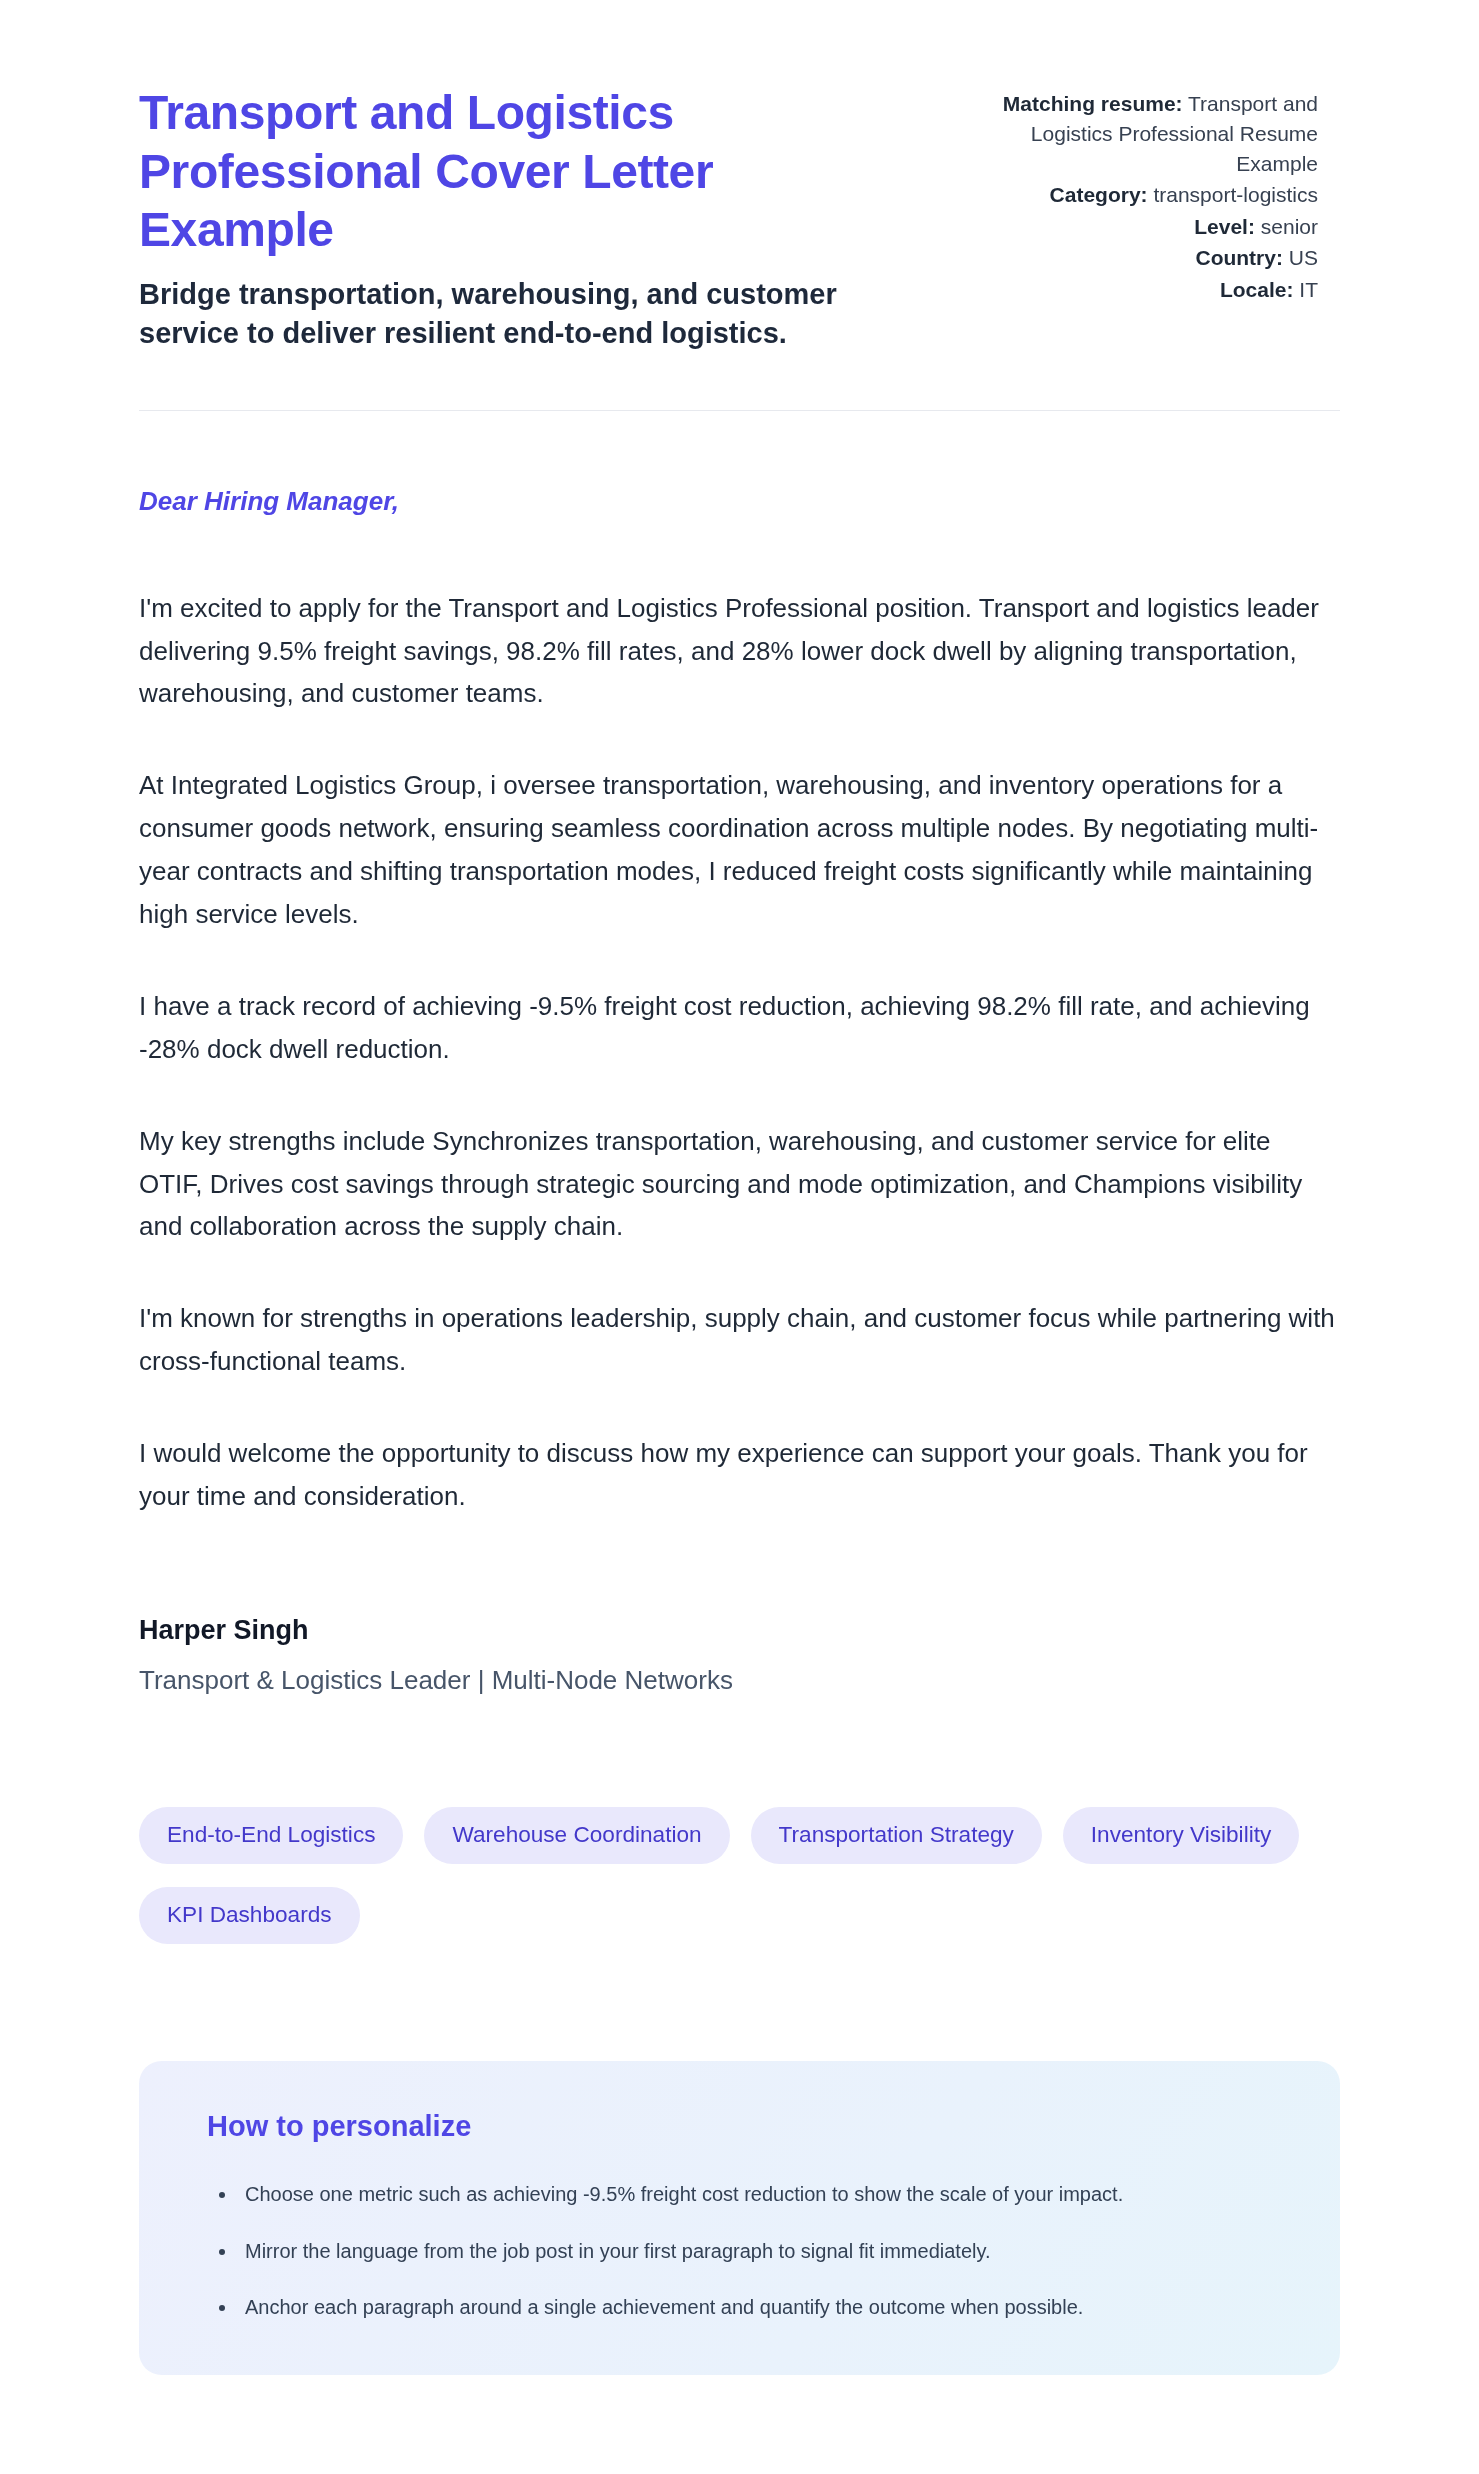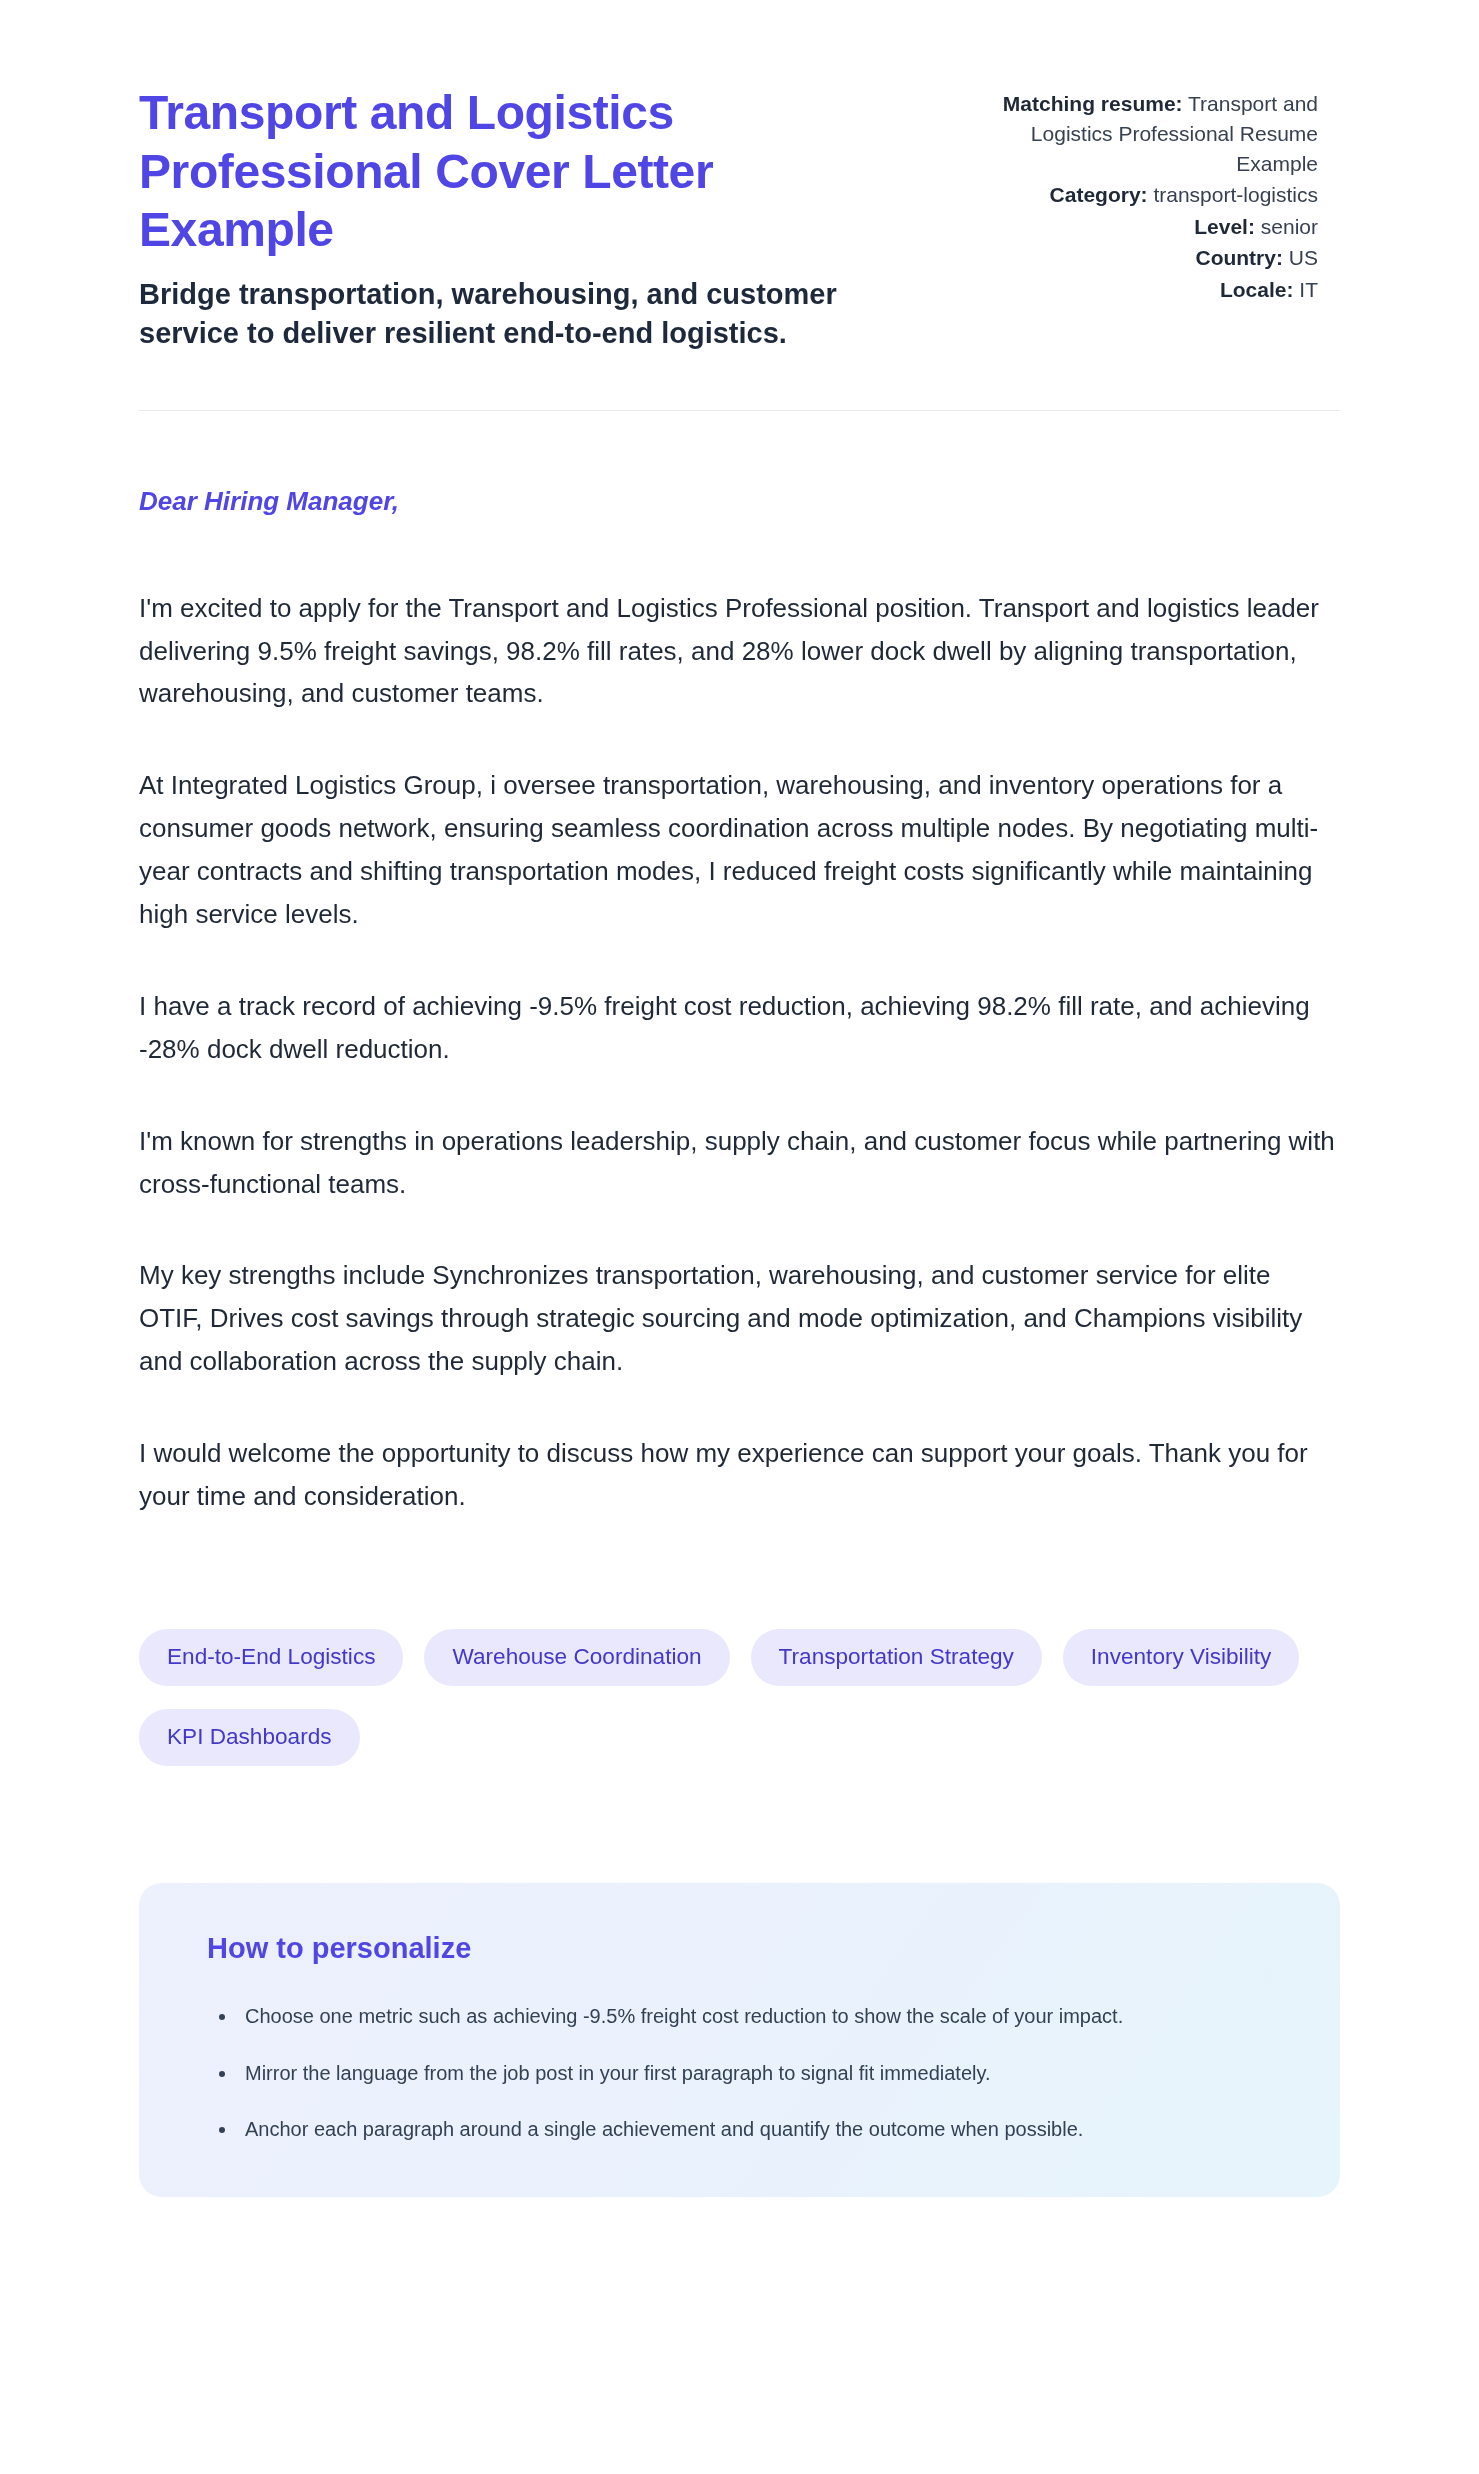--- a/index.html
+++ b/index.html
@@ -168,25 +168,29 @@
   </div>
 
   <hr class="divider">
 
   <div class="salutation">Dear Hiring Manager,</div>
 
   <div class="letter-body">
     <p class="para">I'm excited to apply for the Transport and Logistics Professional position. Transport and logistics leader delivering 9.5% freight savings, 98.2% fill rates, and 28% lower dock dwell by aligning transportation, warehousing, and customer teams.</p>
     <p class="para">At Integrated Logistics Group, i oversee transportation, warehousing, and inventory operations for a consumer goods network, ensuring seamless coordination across multiple nodes. By negotiating multi-year contracts and shifting transportation modes, I reduced freight costs significantly while maintaining high service levels.</p>
     <p class="para">I have a track record of achieving -9.5% freight cost reduction, achieving 98.2% fill rate, and achieving -28% dock dwell reduction.</p>
+    <p class="para">My key strengths include Synchronizes transportation, warehousing, and customer service for elite OTIF, Drives cost savings through strategic sourcing and mode optimization, and Champions visibility and collaboration across the supply chain.</p>
     <p class="para">I'm known for strengths in operations leadership, supply chain, and customer focus while partnering with cross-functional teams.</p>
-    <p class="para">My key strengths include Synchronizes transportation, warehousing, and customer service for elite OTIF, Drives cost savings through strategic sourcing and mode optimization, and Champions visibility and collaboration across the supply chain.</p>
     <p class="para">I would welcome the opportunity to discuss how my experience can support your goals. Thank you for your time and consideration.</p>
   </div>
 
+  <div class="signature">
+    <div class="signature-name">Harper Singh</div>
+    <div class="signature-title">Transport &amp; Logistics Leader | Multi-Node Networks</div>
+  </div>
 
   <div class="tags">
     <span class="tag">End-to-End Logistics</span>
     <span class="tag">Warehouse Coordination</span>
     <span class="tag">Transportation Strategy</span>
     <span class="tag">Inventory Visibility</span>
     <span class="tag">KPI Dashboards</span>
   </div>
 
   <div class="personalize">

